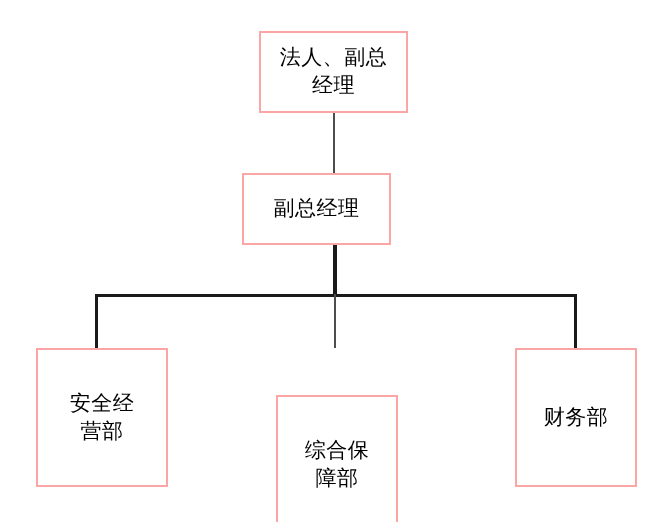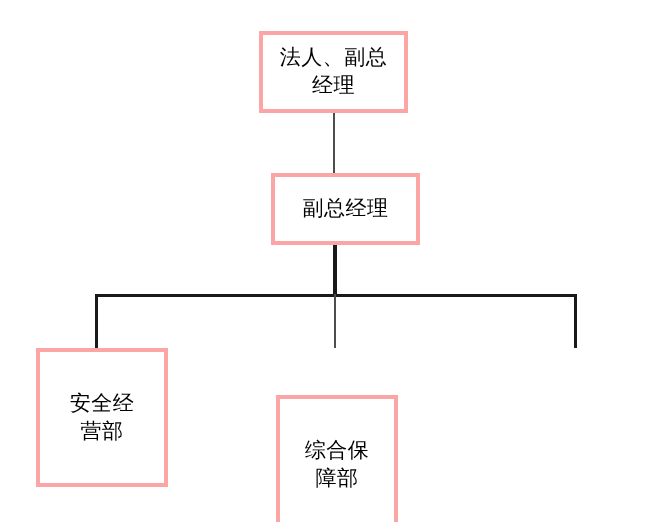--- a/index.html
+++ b/index.html
@@ -15,21 +15,21 @@
     background: #ffffff;
     overflow: hidden;
     font-family: "DejaVu Sans", "Liberation Sans", sans-serif;
   }
 
   
   .node {
     position: absolute;
     box-sizing: border-box;
     background: #ffffff;
-    border: 4px solid #fca5a5;
+    border: 2px solid #fca5a5;
     display: flex;
     align-items: center;
     justify-content: center;
     text-align: center;
   }
   .node .node-label {
     display: block;
     color: #000000;
     font-size: 21px;
     line-height: 1.32;
@@ -40,21 +40,21 @@
 
   
   #node-root {
     left: 259px;
     top: 31px;
     width: 149px;
     height: 82px;
   }
   
   #node-deputy {
-    left: 271px;
+    left: 242px;
     top: 173px;
     width: 149px;
     height: 72px;
   }
   
   #node-dept-0 {
     left: 36px;
     top: 348px;
     width: 132px;
     height: 139px;
@@ -152,14 +152,17 @@
   <div class="node" id="node-dept-0">
     <span class="node-label">安全经
 营部</span>
   </div>
 
   <div class="node" id="node-dept-1">
     <span class="node-label">综合保
 障部</span>
   </div>
 
+  <div class="node" id="node-dept-2">
+    <span class="node-label">财务部</span>
+  </div>
 
 </div>
 
 </body></html>

